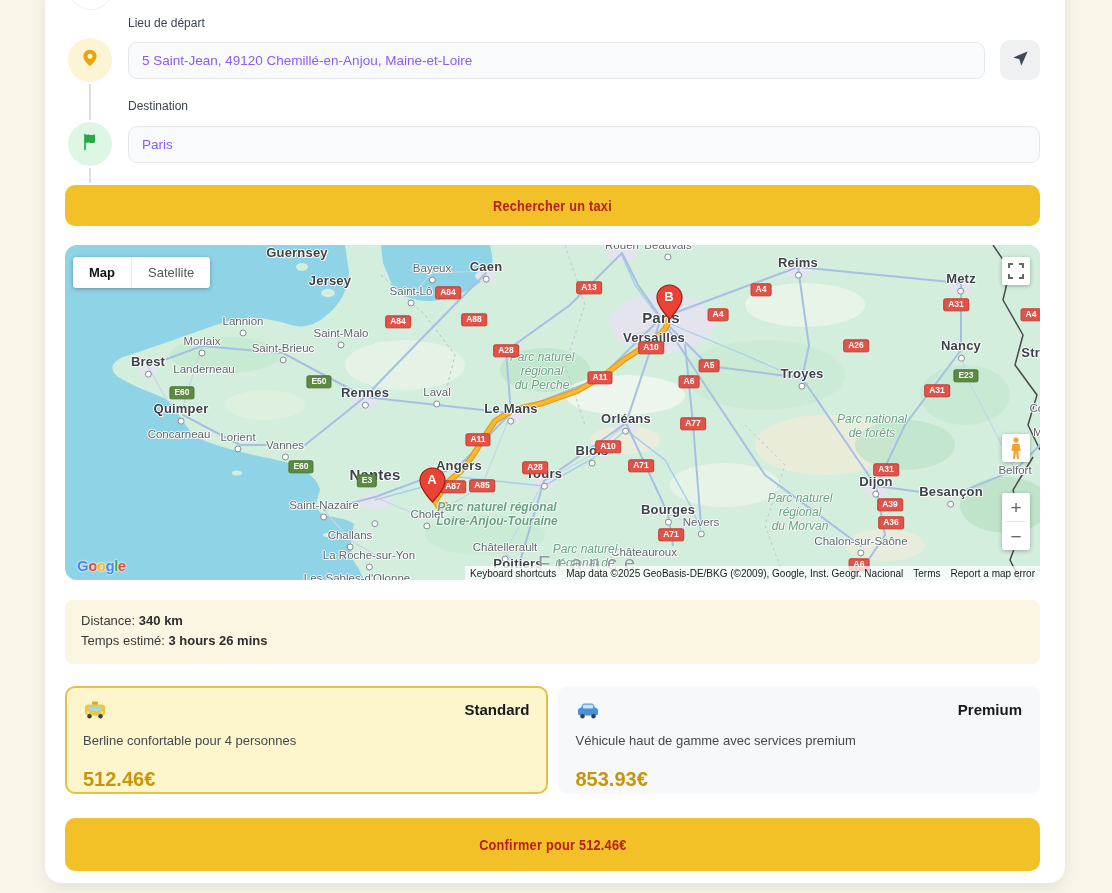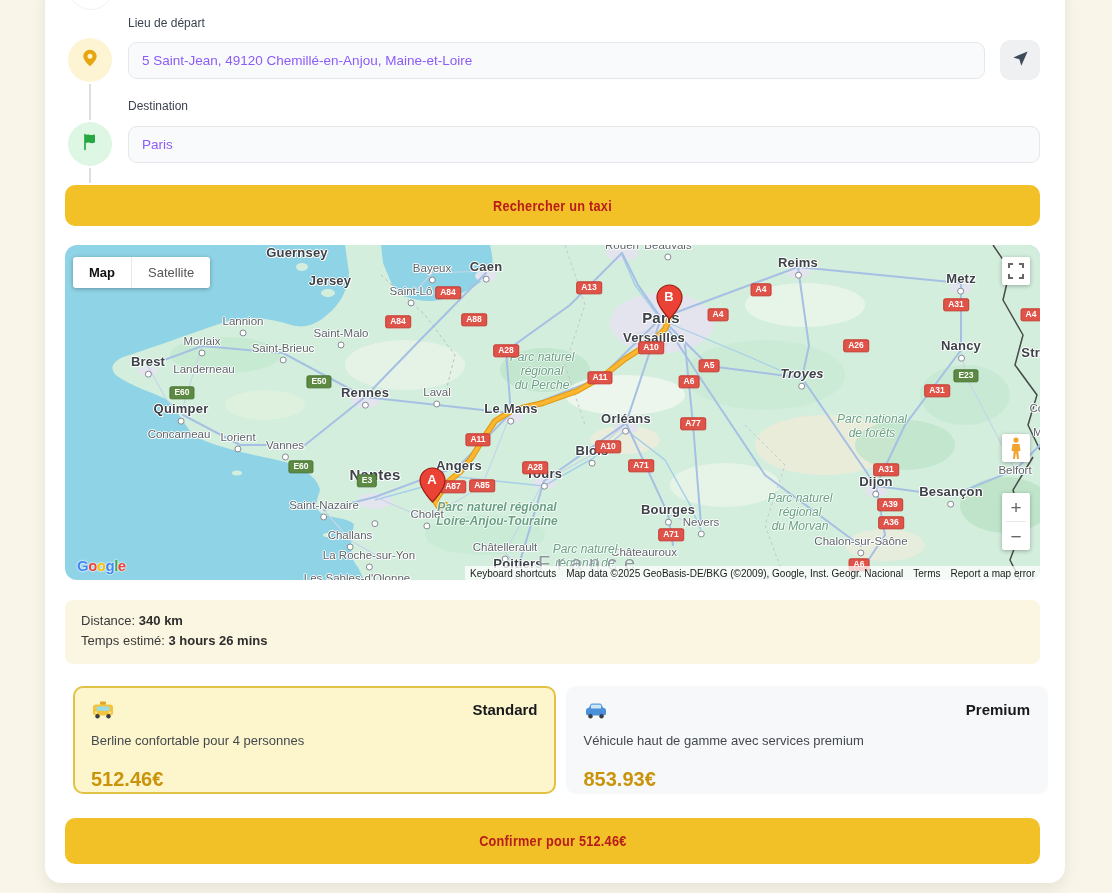--- a/index.html
+++ b/index.html
@@ -73,21 +73,21 @@
   .glogo{position:absolute;left:12px;bottom:6px;font-size:15px;font-weight:700;letter-spacing:-.5px;cursor:pointer;
     text-shadow:0 0 2px #fff,0 0 2px #fff;}
   .glogo span{display:inline;}
   .attrib{position:absolute;right:0;bottom:0;height:14px;display:flex;align-items:center;font-size:10px;color:#1a1a1a;}
   .attrib .chunk{background:rgba(255,255,255,.75);padding:0 5px;height:14px;display:flex;align-items:center;white-space:nowrap;}
   .attrib .lnk{cursor:pointer;}
   
   .info-box{position:absolute;left:20px;top:620px;width:975px;height:64px;background:#fbf6e1;border-radius:8px;
     box-sizing:border-box;padding:11px 16px;font-size:13px;color:#3a3a3a;line-height:20px;}
   .info-box b{color:#2d2d2d;}
-  .veh-row{position:absolute;left:28px;top:706px;width:975px;display:flex;gap:10px;}
+  .veh-row{position:absolute;left:20px;top:706px;width:975px;display:flex;gap:10px;}
   .veh-card{flex:1;height:108px;border-radius:10px;box-sizing:border-box;padding:13px 16px;cursor:pointer;position:relative;}
   .veh-card.selected{background:#fdf5cc;border:2px solid #e2c244;}
   .veh-card.plain{background:#f7f8f9;border:2px solid #f7f8f9;}
   .veh-head{display:flex;justify-content:space-between;align-items:flex-start;}
   .veh-name{font-size:15px;font-weight:700;color:#17191c;}
   .veh-desc{font-size:13px;color:#44494f;margin-top:10px;}
   .veh-price{font-size:20px;font-weight:700;color:#c9940a;margin-top:20px;}
 </style>
 </head>
 <body>
@@ -363,21 +363,21 @@
         <div class="city " style="left: 636px; top: 282px;">
           <span>Nevers</span>
           <span class="cdot"></span>
         </div>
         <div class="city b" style="left: 589px; top: 93px;">
           <span>Versailles</span>
         </div>
         <div class="city b xl" style="left: 596px; top: 73px;">
           <span>Paris</span>
         </div>
-        <div class="city b" style="left: 737px; top: 133px; font-style: italic;">
+        <div class="city b" style="left: 737px; top: 133px;">
           <span>Troyes</span>
           <span class="cdot"></span>
         </div>
         <div class="city " style="left: 796px; top: 301px;">
           <span>Chalon-sur-Saône</span>
           <span class="cdot"></span>
         </div>
         <div class="city b" style="left: 811px; top: 241px;">
           <span>Dijon</span>
           <span class="cdot"></span>
@@ -527,17 +527,17 @@
               <circle cx="17.5" cy="15.3" r="2.2" fill="#3a3f44"></circle>
           </svg>
         </span>
         <span class="veh-name">Premium</span>
       </div>
       <div class="veh-desc">Véhicule haut de gamme avec services premium</div>
       <div class="veh-price">853.93€</div>
     </div>
   </div>
 
-  <button class="yellow-btn" style="top:838px;height:46px;">
+  <button class="yellow-btn" style="top:838px;height:53px;">
     <span class="lbl">Confirmer pour 512.46€</span>
   </button>
 
 </div>
 
 </body></html>

